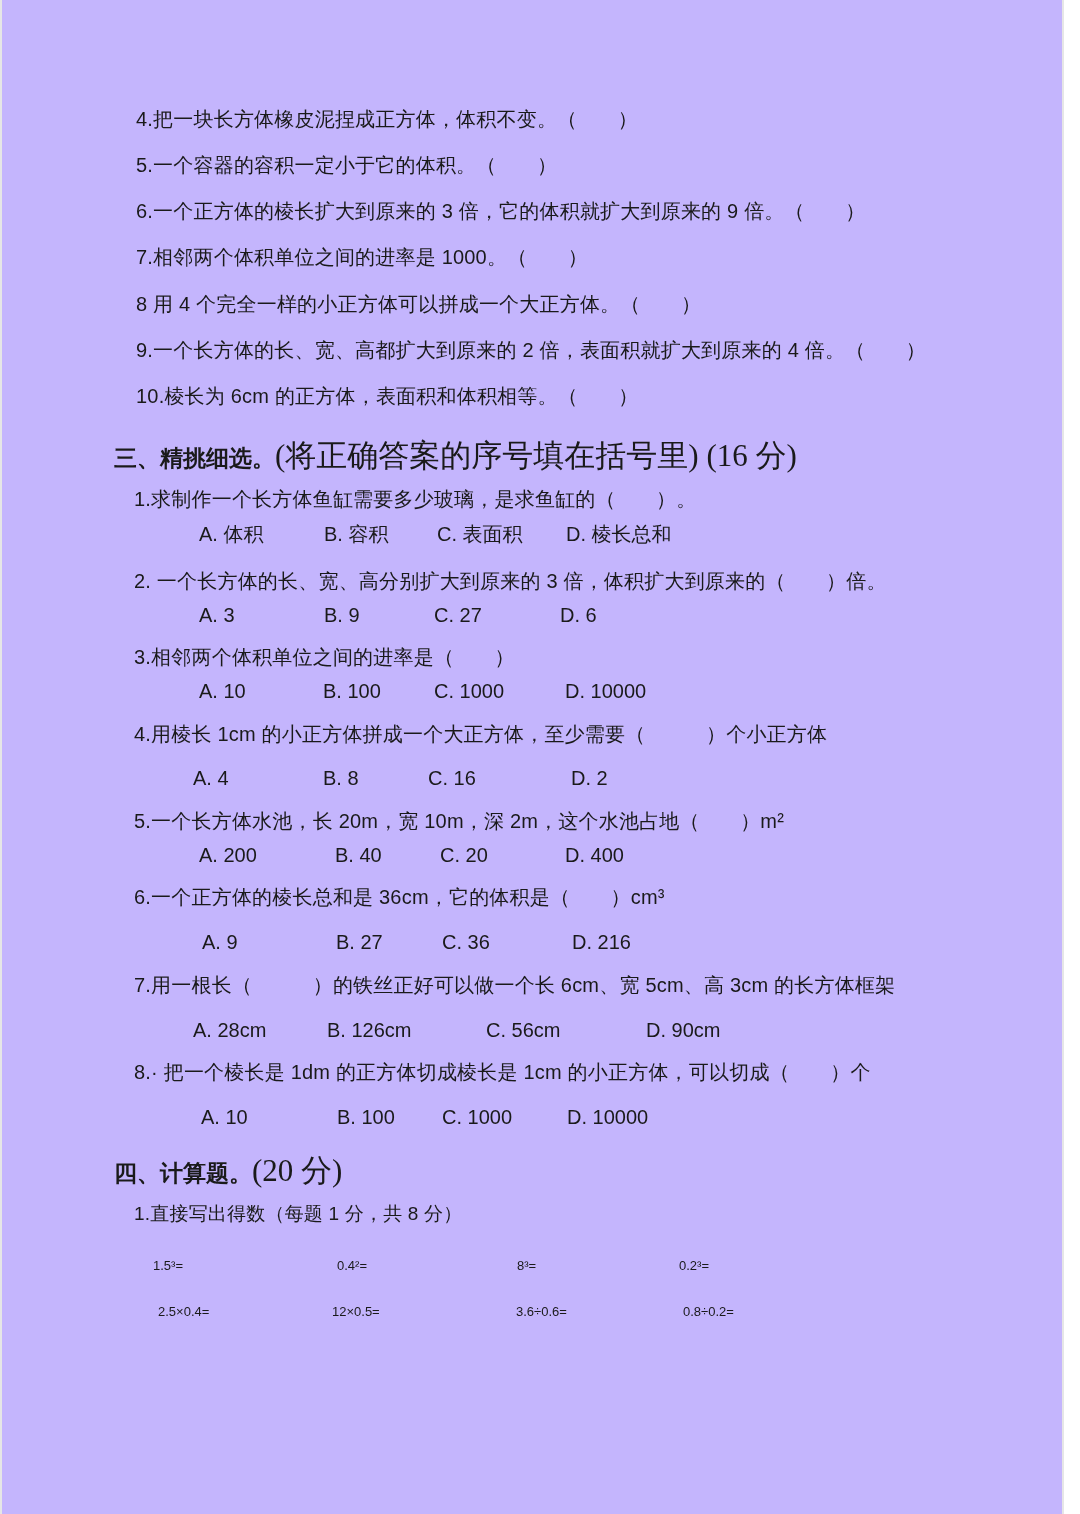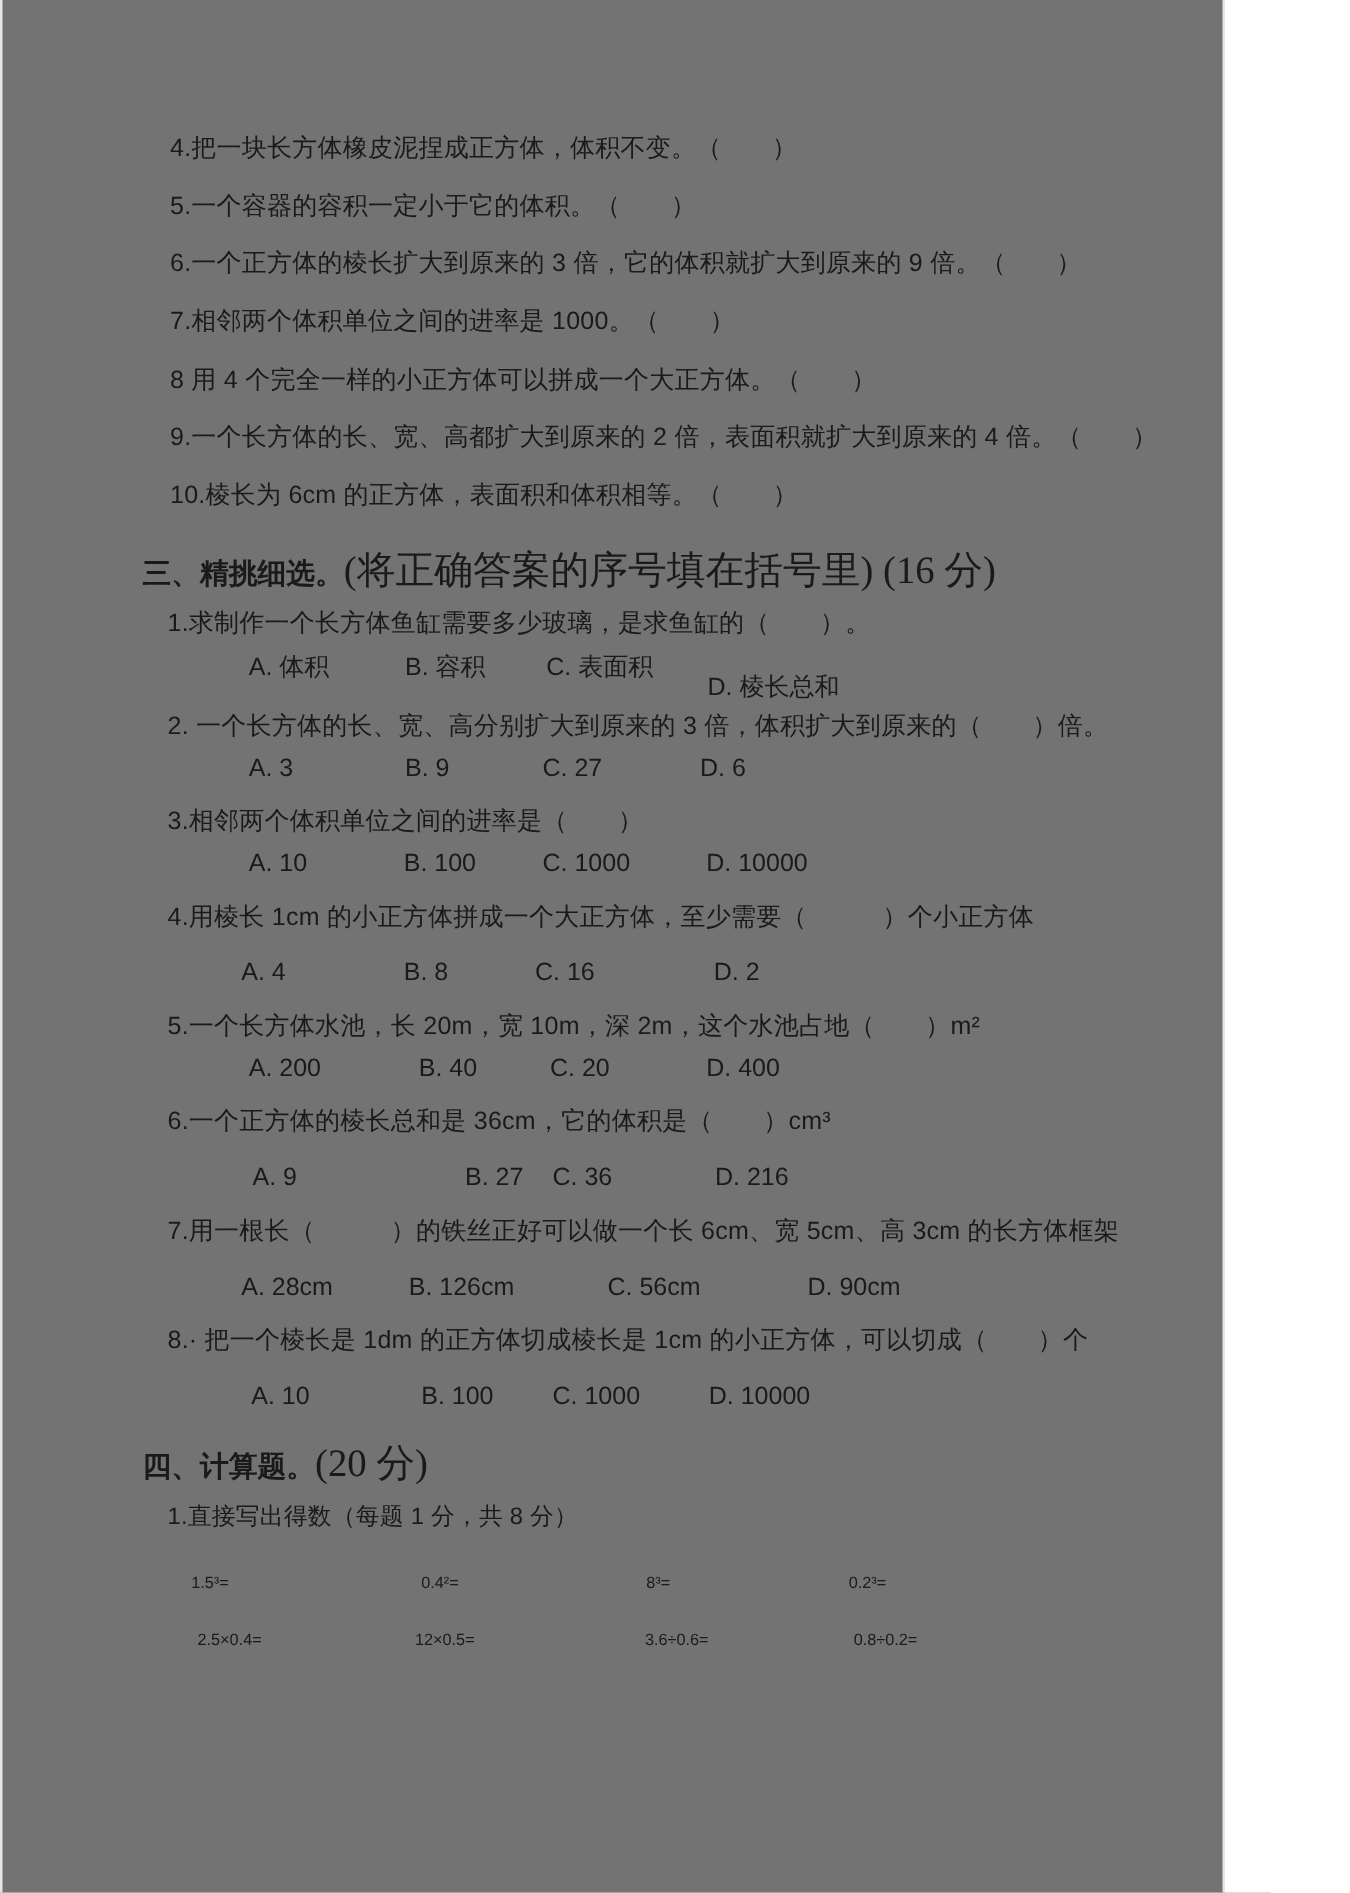--- a/index.html
+++ b/index.html
@@ -1,19 +1,19 @@
 <!DOCTYPE html>
 <html><head>
 <meta charset="utf-8">
 <style>
   html, body { margin: 0; padding: 0; background: #ffffff; }
   body { width: 1080px; height: 1514px; position: relative; overflow: hidden;
          font-family: "Liberation Sans", "DejaVu Sans", sans-serif; color: #1a1a1a; }
-  .page { position: absolute; left: 0; top: 0; width: 980px; height: 1514px;
-          border-left: 2px solid #e6e6e6; border-right: 2px solid #e6e6e6; box-sizing: border-box; background: #737373; }
+  .page { position: absolute; left: 0; top: 0; width: 1064px; height: 1514px;
+          border-left: 2px solid #e6e6e6; border-right: 2px solid #e6e6e6; box-sizing: border-box; background: #c4b5fd; }
   .line { position: absolute; white-space: nowrap; font-size: 20px; line-height: 28px; letter-spacing: 0.2px; }
   .heading { position: absolute; white-space: nowrap; font-size: 23px; line-height: 32px; }
   .heading .hmain { font-weight: bold; font-family: "DejaVu Sans", sans-serif; }
   .heading .hnote { font-family: "Liberation Serif", "DejaVu Serif", serif; font-size: 31px; }
   .opt { position: absolute; white-space: nowrap; font-size: 20px; line-height: 28px; }
   .calc { position: absolute; white-space: nowrap; font-size: 13px; line-height: 26px; }
 </style>
 </head>
 <body>
 
@@ -28,21 +28,21 @@
   <div class="line" style="left:134px;top:382px;">10.棱长为 6cm 的正方体，表面积和体积相等。（　　）</div>
 
   <div class="heading" style="left:112px;top:440px;">
     <span class="hmain">三、精挑细选。</span><span class="hnote">(将正确答案的序号填在括号里) (16 分)</span>
   </div>
 
   <div class="line" style="left:132px;top:485px;">1.求制作一个长方体鱼缸需要多少玻璃，是求鱼缸的（　　）。</div>
   <div class="opt" style="left:197px;top:520px;">A. 体积</div>
   <div class="opt" style="left:322px;top:520px;">B. 容积</div>
   <div class="opt" style="left:435px;top:520px;">C. 表面积</div>
-  <div class="opt" style="left:564px;top:520px;margin-top:16px;">D. 棱长总和</div>
+  <div class="opt" style="left:564px;top:520px;">D. 棱长总和</div>
 
   <div class="line" style="left:132px;top:567px;">2. 一个长方体的长、宽、高分别扩大到原来的 3 倍，体积扩大到原来的（　　）倍。</div>
   <div class="opt" style="left:197px;top:601px;text-align:right;">A. 3</div>
   <div class="opt" style="left:322px;top:601px;">B. 9</div>
   <div class="opt" style="left:432px;top:601px;">C. 27</div>
   <div class="opt" style="left:558px;top:601px;">D. 6</div>
 
   <div class="line" style="left:132px;top:643px;">3.相邻两个体积单位之间的进率是（　　）</div>
   <div class="opt" style="left:197px;top:677px;">A. 10</div>
   <div class="opt" style="left:321px;top:677px;">B. 100</div>
@@ -56,21 +56,21 @@
   <div class="opt" style="left:569px;top:764px;">D. 2</div>
 
   <div class="line" style="left:132px;top:807px;">5.一个长方体水池，长 20m，宽 10m，深 2m，这个水池占地（　　）m²</div>
   <div class="opt" style="left:197px;top:841px;">A. 200</div>
   <div class="opt" style="left:333px;top:841px;">B. 40</div>
   <div class="opt" style="left:438px;top:841px;">C. 20</div>
   <div class="opt" style="left:563px;top:841px;">D. 400</div>
 
   <div class="line" style="left:132px;top:883px;">6.一个正方体的棱长总和是 36cm，它的体积是（　　）cm³</div>
   <div class="opt" style="left:200px;top:928px;">A. 9</div>
-  <div class="opt" style="left:334px;top:928px;margin-left:36px;">B. 27</div>
+  <div class="opt" style="left:334px;top:928px;">B. 27</div>
   <div class="opt" style="left:440px;top:928px;">C. 36</div>
   <div class="opt" style="left:570px;top:928px;">D. 216</div>
 
   <div class="line" style="left:132px;top:971px;">7.用一根长（　　　）的铁丝正好可以做一个长 6cm、宽 5cm、高 3cm 的长方体框架</div>
   <div class="opt" style="left:191px;top:1016px;">A. 28cm</div>
   <div class="opt" style="left:325px;top:1016px;">B. 126cm</div>
   <div class="opt" style="left:484px;top:1016px;">C. 56cm</div>
   <div class="opt" style="left:644px;top:1016px;">D. 90cm</div>
 
   <div class="line" style="left:132px;top:1058px;">8.· 把一个棱长是 1dm 的正方体切成棱长是 1cm 的小正方体，可以切成（　　）个</div>

